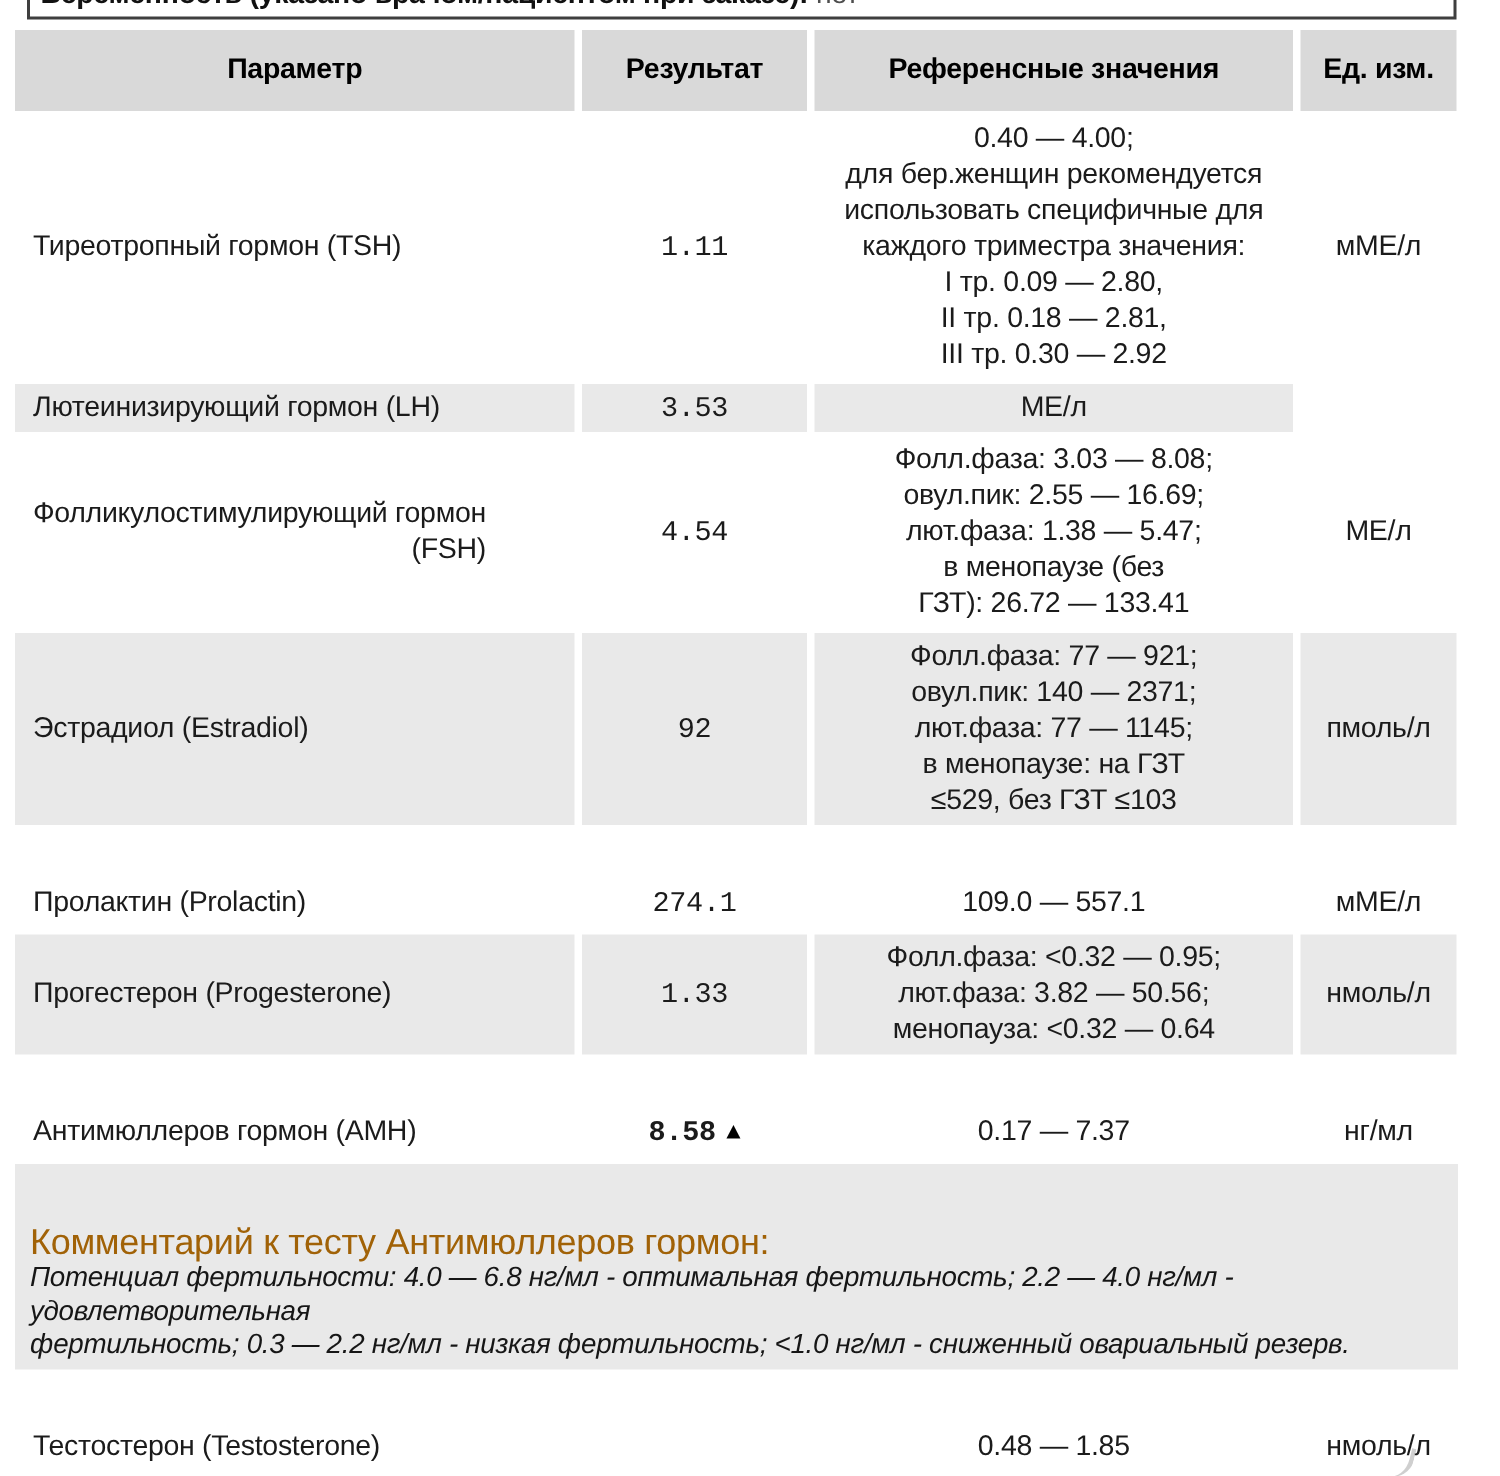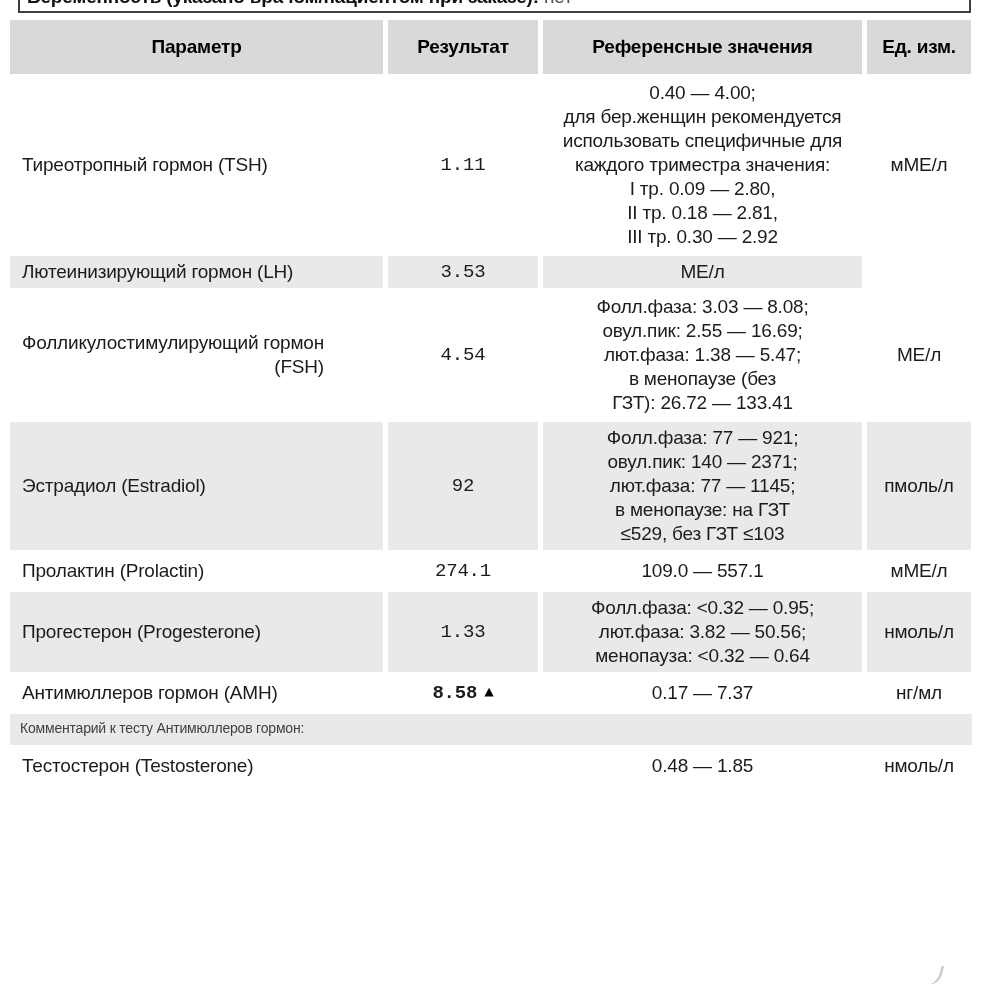--- a/index.html
+++ b/index.html
@@ -39,31 +39,31 @@
     padding:4px 4px;
     white-space:pre-line;
     background:transparent;
   }
   .head .cell{
     background:#d9d9d9; font-weight:bold; color:#000;
     min-height:30px; padding:16px 4px; line-height:22px;
   }
   .shaded .cell{ background:#e9e9e9; }
   .param{ justify-content:flex-start; text-align:right; padding-left:12px; }
-  .single .cell{ padding-top:6px; padding-bottom:6px; }
+  .single .cell{ padding-top:6px; padding-bottom:6px;margin-top:31px; }
   .result-cell{ gap:7px; white-space:nowrap;font-family:Liberation Mono, monospace; }
   .bold-result .result-value{ font-weight:bold; }
   .flag{ font-weight:bold; font-size:16px; color:#000; }
 
   
   .comment-row{
     display:block; background:#e9e9e9;
     padding:3px 10px 5px 10px; margin-bottom:3px;
   }
-  .comment-title{ font-size:14px; line-height:23px; color:#404040; }
+  .comment-title{ font-size:24px; line-height:23px; color:#a16207;margin-top:38px; }
   .comment-body{ font-size:18.5px; line-height:22.5px; font-style:italic; white-space:pre-line; color:#161616; }
 
   
   .pen-mark{
     position:absolute; left:928px; top:964px; width:14px; height:22px;
     border-right:3px solid #a9a9a9; border-radius:0 0 14px 0;
     transform:rotate(14deg); opacity:.55;
   }
 </style>
 </head>
@@ -152,20 +152,22 @@
         <div class="cell param">Антимюллеров гормон (AMH)</div>
         <div class="cell result-cell bold-result">
           <span class="result-value">8.58</span>
           <span class="flag">▲</span>
         </div>
         <div class="cell ref">0.17 — 7.37</div>
         <div class="cell units">нг/мл</div>
       </div>
       <div class="comment-row">
         <div class="comment-title">Комментарий к тесту Антимюллеров гормон:</div>
+        <div class="comment-body">Потенциал фертильности: 4.0 — 6.8 нг/мл - оптимальная фертильность; 2.2 — 4.0 нг/мл - удовлетворительная
+фертильность; 0.3 — 2.2 нг/мл - низкая фертильность; &lt;1.0 нг/мл - сниженный овариальный резерв.</div>
       </div>
       <div class="grid-row single">
         <div class="cell param">Тестостерон (Testosterone)</div>
         <div class="cell result-cell"></div>
         <div class="cell ref">0.48 — 1.85</div>
         <div class="cell units">нмоль/л</div>
       </div>
     </div>
 </div>
 

